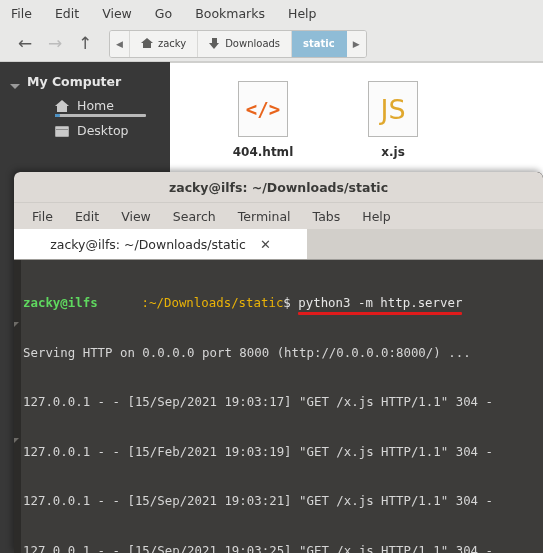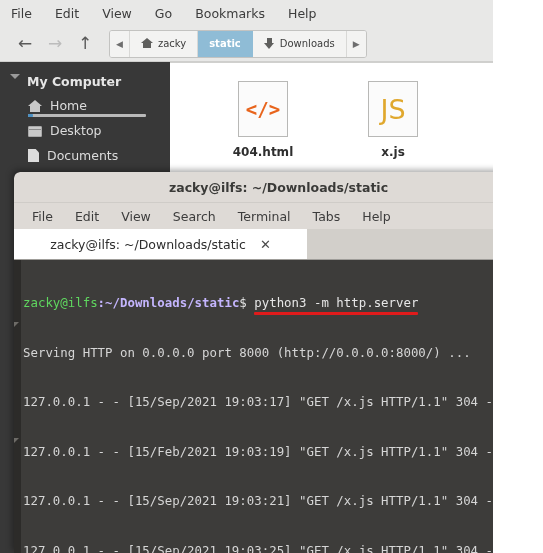--- a/index.html
+++ b/index.html
@@ -2,21 +2,21 @@
 <html><head>
 <meta charset="utf-8">
 <style>
   html, body {
     margin: 0; padding: 0;
     width: 543px; height: 553px;
     overflow: hidden;
     background: #ffffff;
     font-family: "DejaVu Sans", "Liberation Sans", sans-serif;
   }
-  #root { position: relative; width: 481px; height: 553px; overflow: hidden; padding-left: 12px; }
+  #root { position: relative; width: 543px; height: 553px; overflow: hidden; }
 
   
   .fm-menubar {
     position: absolute; left: 0; top: 0; width: 543px; height: 26px;
     background: #e8e8e7;
     display: flex; align-items: center;
     padding-left: 10px; box-sizing: border-box;
   }
   .fm-menu-item {
     font-size: 12.5px; color: #3c3c3c; margin-right: 21px;
@@ -82,34 +82,35 @@
   }
 
   
   .fm-sidebar {
     position: absolute; left: 0; top: 62px; width: 170px; height: 491px;
     background: #383838;
     box-sizing: border-box;
     padding-top: 8px;
   }
   .sb-header {
-    display: flex; align-items: flex-start; gap: 7px;
+    display: flex; align-items: flex-end; gap: 7px;
     padding: 4px 0 4px 10px;
     color: #e6e6e6; font-size: 12.5px; font-weight: bold;
   }
   .tri-down {
     width: 0; height: 0;
     border-left: 5px solid transparent; border-right: 5px solid transparent;
     border-top: 5px solid #9a9a9a;
   }
   .sb-item {
     display: flex; align-items: center; gap: 8px;
     padding: 5px 0 5px 28px;
     color: #dcdcdc; font-size: 12.5px;
     position: relative;
+    margin-left: 27px;
   }
   .sb-icon { width: 14px; height: 14px; position: relative; flex: none; }
   .icon-house::before {
     content: ""; position: absolute; left: 0; top: 1px;
     border-left: 7px solid transparent; border-right: 7px solid transparent;
     border-bottom: 6px solid #c9c9c9;
   }
   .icon-house::after {
     content: ""; position: absolute; left: 2px; top: 7px;
     width: 10px; height: 6px; background: #c9c9c9;
@@ -203,22 +204,22 @@
     border-right: 5px solid transparent;
   }
   .term-lines {
     position: absolute; left: 9px; top: 2px; right: 0;
     font-family: "DejaVu Sans Mono", monospace;
     font-size: 12.4px;
     line-height: 16.5px;
     color: #d6d6d6;
     white-space: pre;
   }
-  .c-user { color: #5fd75f; font-weight: normal; }
-  .c-path { color: #c4b5fd; font-weight: bold; }
+  .c-user { color: #5fd75f; font-weight: bold; }
+  .c-path { color: #eab308; font-weight: normal; margin-left: 44px; }
   .c-plain { color: #e6e6e6; }
   .cmd-wrap { position: relative; display: inline-block; }
   .red-underline {
     position: absolute; left: 0; right: 0; bottom: -3px; height: 2.5px;
     background: #e01b1b; border-radius: 1px;
   }
 </style>
 </head>
 <body>
 
@@ -238,48 +239,44 @@
       <div class="nav-btn enabled">←</div>
       <div class="nav-btn disabled">→</div>
       <div class="nav-btn enabled">↑</div>
     </div>
     <div class="breadcrumb">
       <div class="crumb arrow">◀</div>
       <div class="crumb">
         <span class="icon-home-small"></span>
         <span>zacky</span>
       </div>
-      <div class="crumb active">
-        <span>static</span>
-      </div>
       <div class="crumb">
         <span class="icon-download-small"></span>
         <span>Downloads</span>
+      </div>
+      <div class="crumb active">
+        <span>static</span>
       </div>
       <div class="crumb arrow last">▶</div>
     </div>
   </div>
 
   <div class="fm-sidebar">
     <div class="sb-header">
       <span class="tri-down"></span>
       <span>My Computer</span>
     </div>
     <div class="sb-item">
       <span class="sb-icon icon-house"></span>
       <span class="sb-label">Home</span>
       <span class="home-bar"></span>
     </div>
     <div class="sb-item">
       <span class="sb-icon icon-desktop"></span>
       <span class="sb-label">Desktop</span>
-    </div>
-    <div class="sb-item">
-      <span class="sb-icon icon-doc"></span>
-      <span class="sb-label">Documents</span>
     </div>
   </div>
 
   <div class="fm-filearea">
     <div class="file-grid">
       <div class="file-cell">
         <div class="file-thumb">
           <span class="glyph-html">&lt;/&gt;</span>
         </div>
         <div class="file-name">404.html</div>

